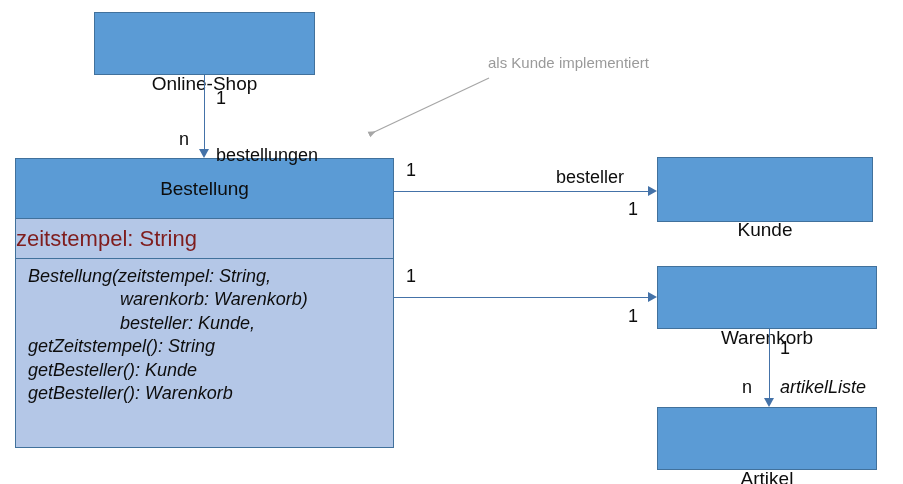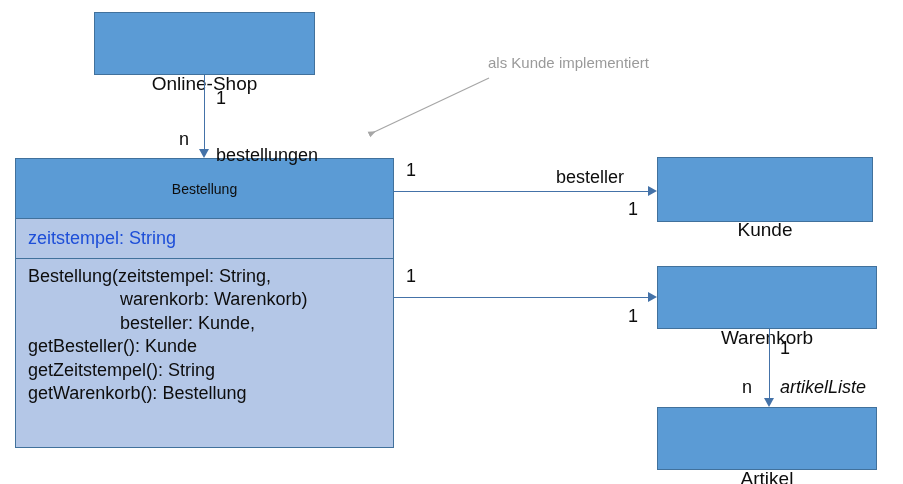--- a/index.html
+++ b/index.html
@@ -43,44 +43,44 @@
     display: flex;
     flex-direction: column;
   }
   .uml-class .compartment-header {
     box-sizing: border-box;
     background: #5B9BD5;
     border-bottom: 1px solid #41719C;
     display: flex;
     align-items: center;
     justify-content: center;
-    font-size: 14px;
+    font-size: 19px;
     color: #0d0d0d;
   }
   .uml-class .compartment-attrs {
     box-sizing: border-box;
     background: #B4C7E7;
     border-bottom: 1px solid #41719C;
     display: flex;
     align-items: center;
-    padding-left: 12px;
-    font-size: 18px;
-    color: #1d4ed8;
+    font-size: 22px;
+    color: #7f1d1d;
   }
   .uml-class .compartment-ops {
     box-sizing: border-box;
     background: #B4C7E7;
     flex: 1 1 auto;
     padding: 6px 0 6px 12px;
     font-size: 18px;
     color: #0d0d0d;
   }
   .op-line {
     line-height: 1.30;
     white-space: pre;
+    font-style: italic;
   }
   .op-line.indented {
     padding-left: 92px;
   }
   
   .conn-v {
     position: absolute;
     width: 1px;
     background: #4472A8;
   }
@@ -138,23 +138,23 @@
     <div class="class-title">Online-Shop</div>
   </div>
 
   <div class="uml-class" style="left:15px; top:158px; width:379px; height:290px;">
     <div class="compartment-header" style="height:60px;">Bestellung</div>
     <div class="compartment-attrs" style="height:40px;">zeitstempel: String</div>
     <div class="compartment-ops">
       <div class="op-line">Bestellung(zeitstempel: String,</div>
       <div class="op-line indented">warenkorb: Warenkorb)</div>
       <div class="op-line indented">besteller: Kunde,</div>
+      <div class="op-line">getZeitstempel(): String</div>
       <div class="op-line">getBesteller(): Kunde</div>
-      <div class="op-line">getZeitstempel(): String</div>
-      <div class="op-line">getWarenkorb(): Bestellung</div>
+      <div class="op-line">getBesteller(): Warenkorb</div>
     </div>
   </div>
 
   <div class="uml-box" style="left:657px; top:157px; width:216px; height:65px;">
     <div class="class-title">Kunde</div>
   </div>
 
   <div class="uml-box" style="left:657px; top:407px; width:220px; height:63px;">
     <div class="class-title">Artikel</div>
   </div>

